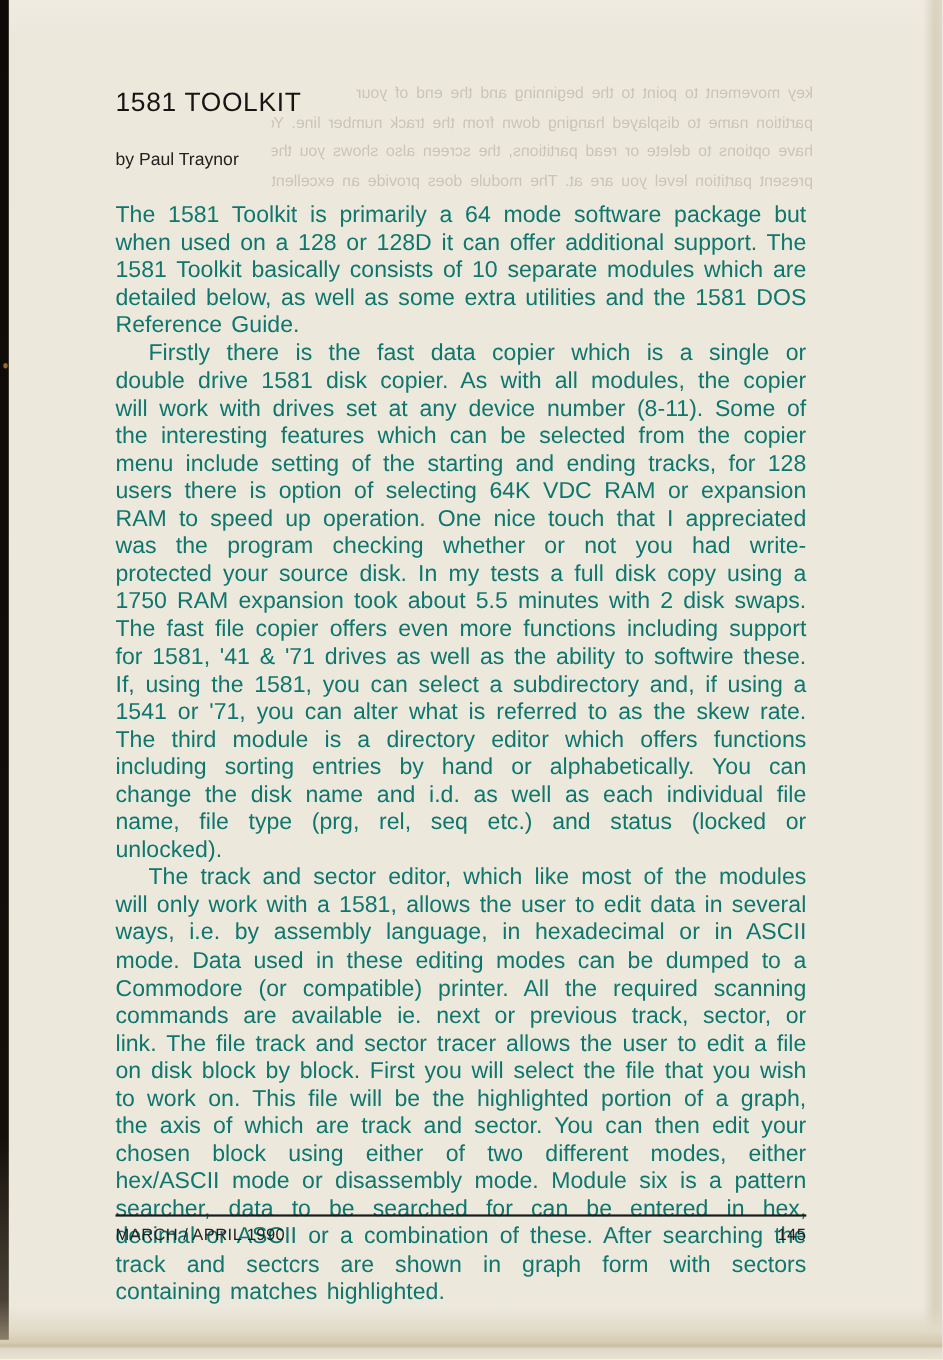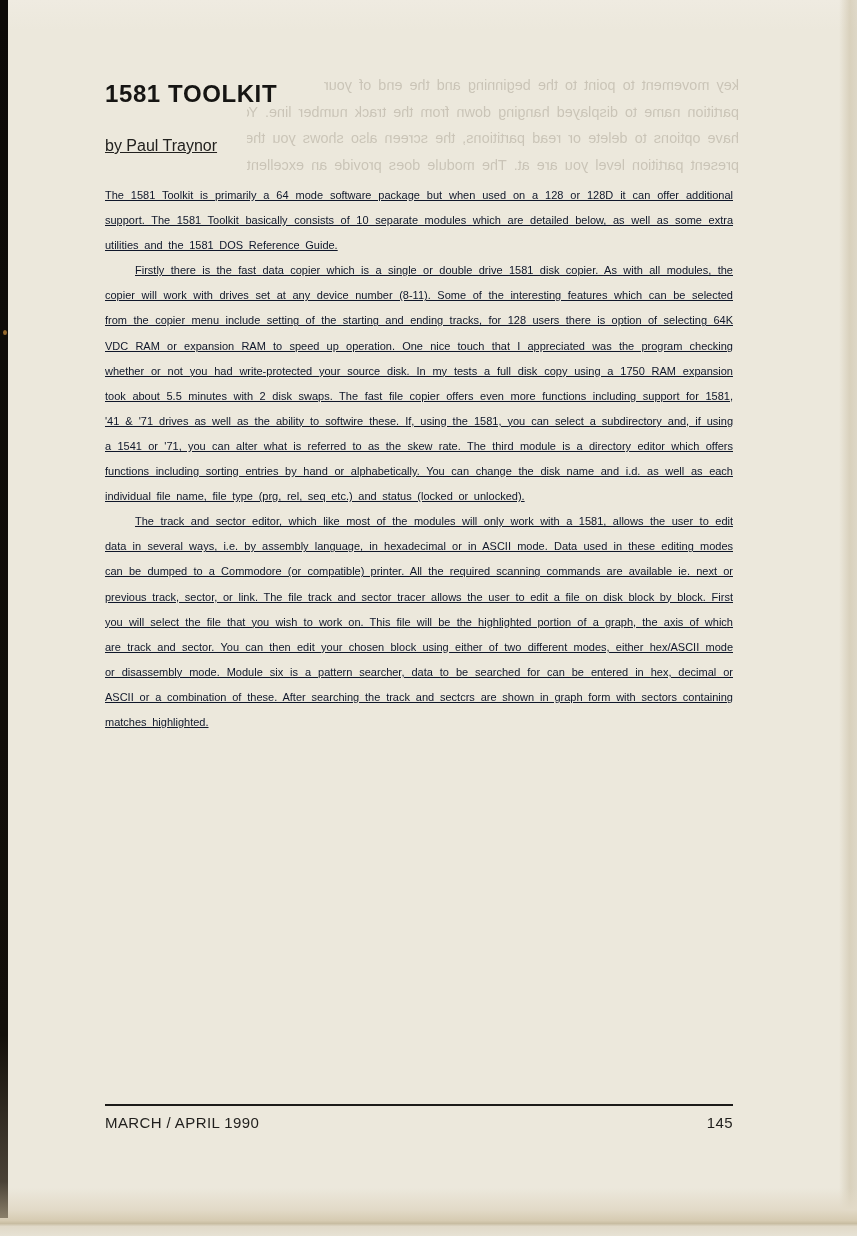--- a/index.html
+++ b/index.html
@@ -60,39 +60,37 @@
   
   .content {
     position: absolute;
     left: 105px; top: 80px;
     width: 628px;
     color: #1e1d1b;
   }
   .title {
     margin: 0;
     font-size: 24px;
-    font-weight: bold;
+    font-weight: normal;
     letter-spacing: 0.6px;
     color: #161513;
   }
   .byline {
     margin: 29px 0 0 0;
     font-size: 16px;
     color: #22211f;
-    text-decoration: underline;
   }
   .body-text {
     margin-top: 28px;
-    font-size: 11px;
+    font-size: 21px;
     line-height: 25.1px;
     text-align: justify;
     text-align-last: left;
     word-spacing: 2.6px;
-    color: #0f172a;
-    text-decoration: underline;
+    color: #0f766e;
   }
   .body-text p { margin: 0; }
   .body-text p.indent { text-indent: 30px; }
 
   .footer {
     position: absolute;
     left: 105px; top: 1104px;
     width: 628px;
     border-top: 2.5px solid #1c1b19;
     padding-top: 8px;

